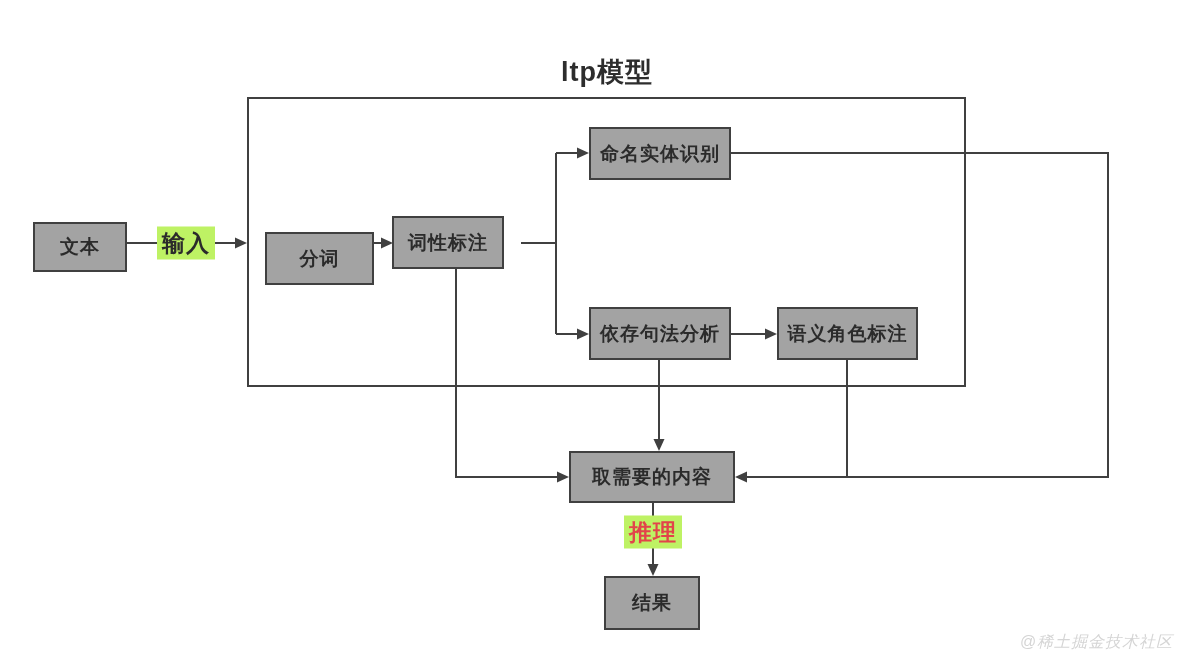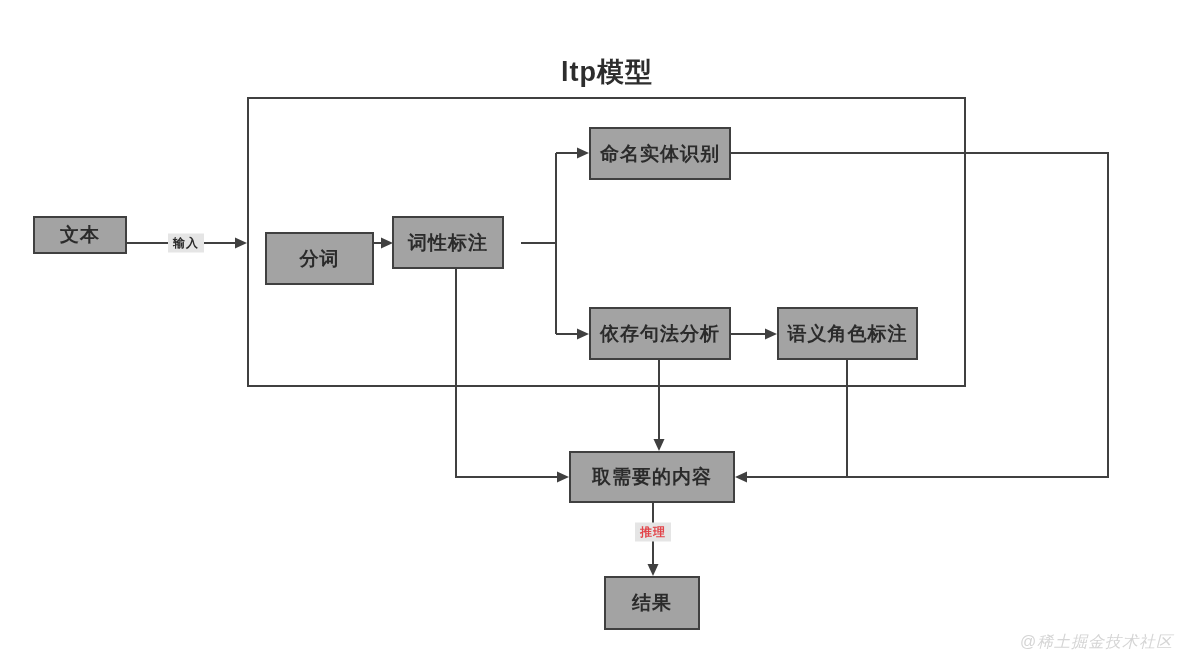--- a/index.html
+++ b/index.html
@@ -46,35 +46,35 @@
     font-weight: 600;
     color: #2b2b2b;
     letter-spacing: 1px;
   }
   .group-box {
     position: absolute;
     box-sizing: border-box;
     border: 2px solid #404040;
     background: transparent;
   }
-  .node-text    { left: 33px;  top: 216px; width: 94px;  height: 38px; }
+  .node-text    { left: 33px;  top: 222px; width: 94px;  height: 50px; }
   .node-seg     { left: 265px; top: 232px; width: 109px;  height: 53px; }
   .node-pos     { left: 392px; top: 216px; width: 112px; height: 53px; }
   .node-ner     { left: 589px; top: 127px; width: 142px; height: 53px; }
   .node-dep     { left: 589px; top: 307px; width: 142px; height: 53px; }
   .node-srl     { left: 777px; top: 307px; width: 141px; height: 53px; }
   .node-extract { left: 569px; top: 451px; width: 166px; height: 52px; }
   .node-result  { left: 604px; top: 576px; width: 96px;  height: 54px; }
   .container-ltp { left: 247px; top: 97px; width: 719px; height: 290px; }
   .edge-label {
     position: absolute;
     transform: translate(-50%, -50%);
-    background: #e5e5e5;
+    background: #bef264;
     padding: 1px 5px;
-    font-size: 12px;
+    font-size: 23px;
     font-weight: 700;
     color: #2b2b2b;
     letter-spacing: 1px;
     white-space: nowrap;
     text-align: right;
   }
   .label-input { left: 186px; top: 243px; }
   .label-inference { left: 653px; top: 532px; color: #e2444a; font-family: Liberation Serif, serif; }
   .watermark {
     position: absolute;

